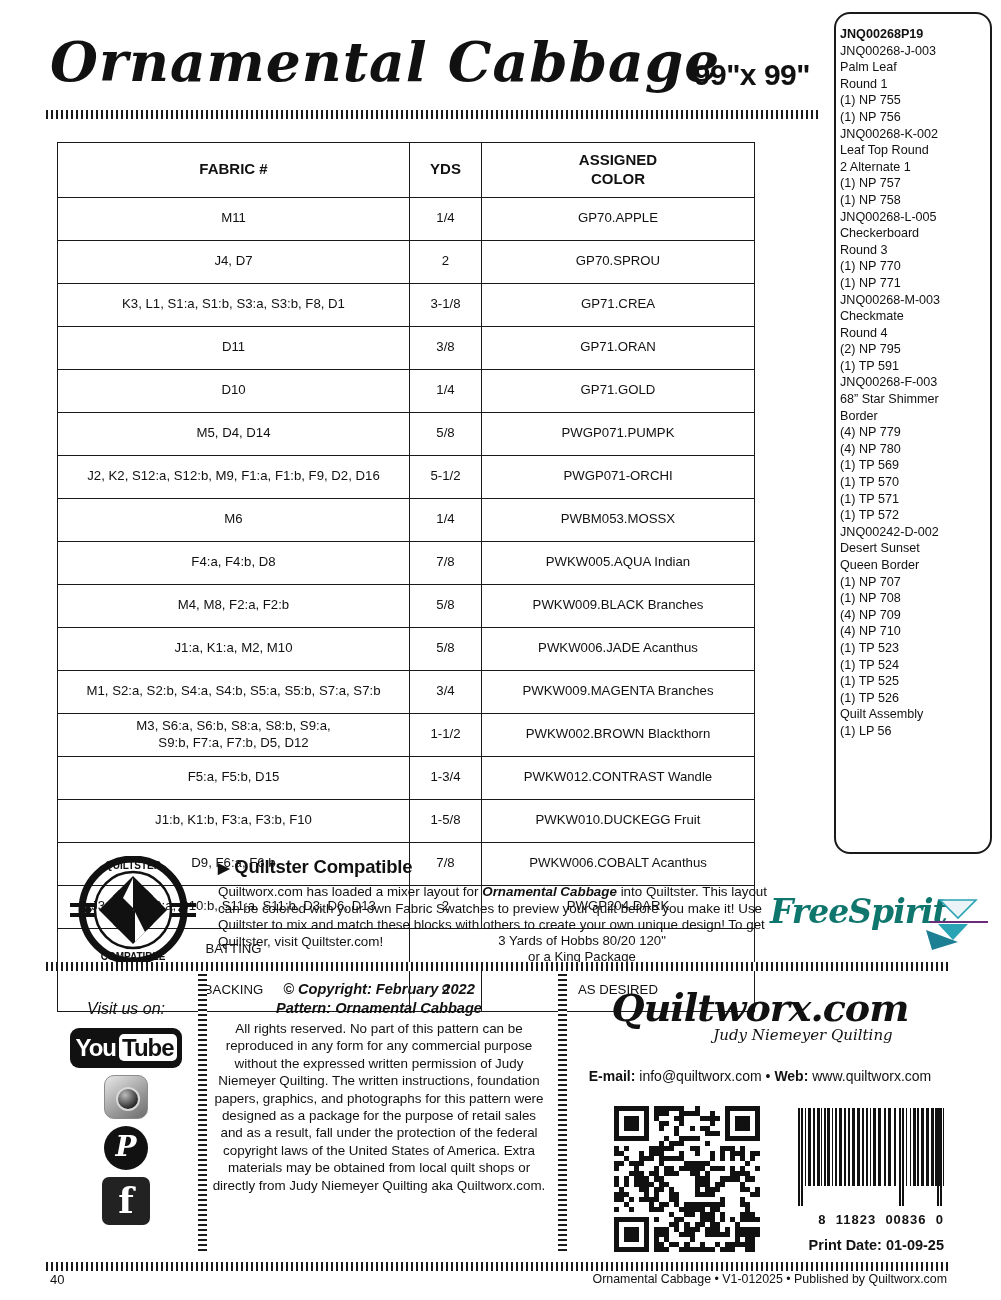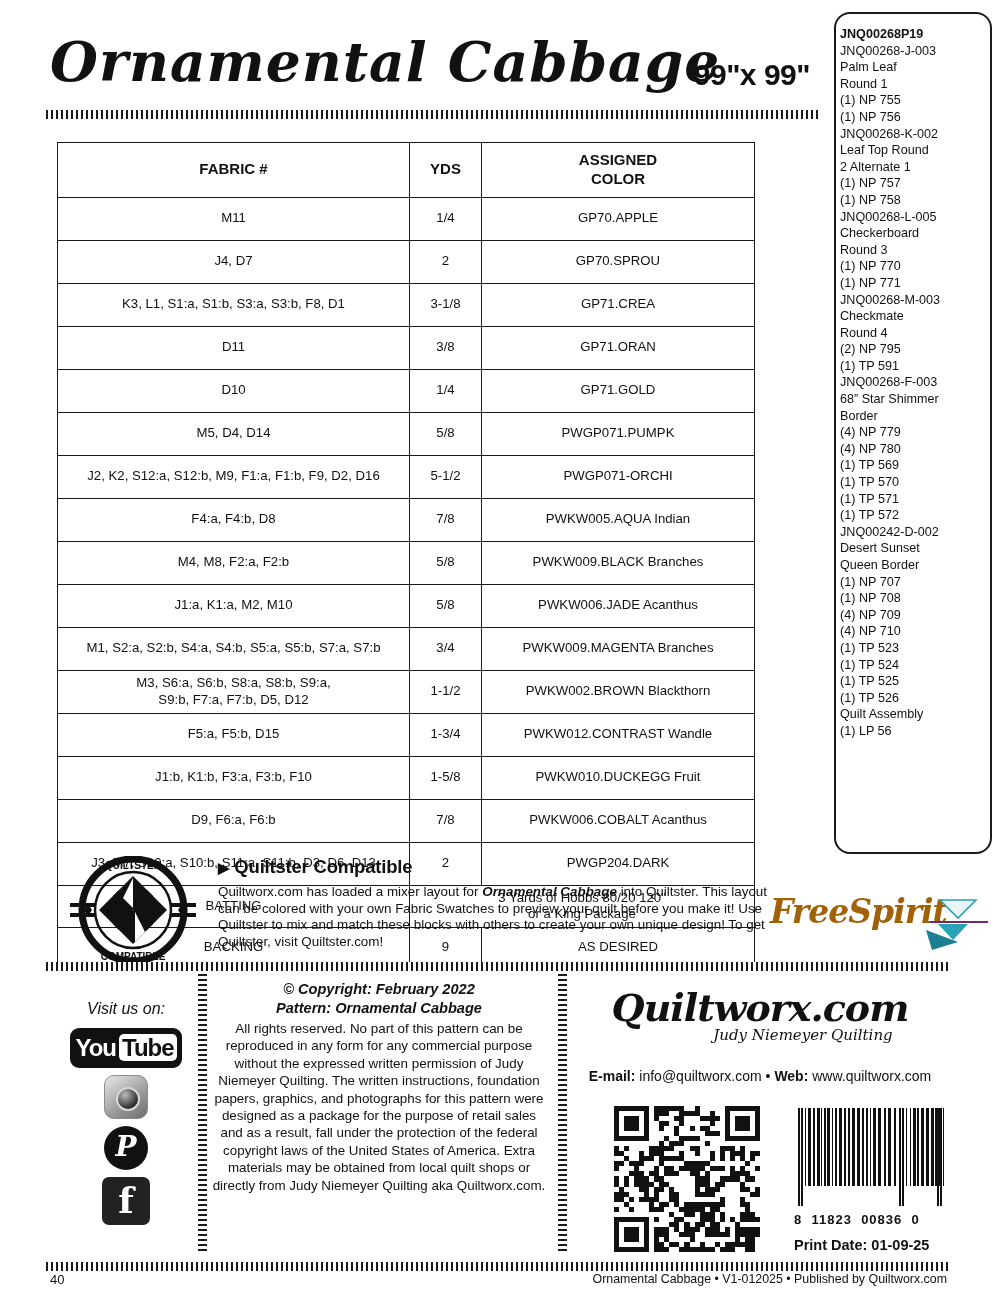--- a/index.html
+++ b/index.html
@@ -87,21 +87,21 @@
   }
   #quiltster-heading .tri{font-size:15px;margin-right:5px;}
   #quiltster-body{font-size:13.4px;line-height:16.6px;}
   #quiltster-body i{font-weight:700;font-style:italic;}
 
   
   #freespirit-logo{position:absolute;left:762px;top:884px;width:230px;height:70px;}
   #fs-word{
     font-family:"DejaVu Serif", serif;
     font-style:italic;font-weight:700;
-    font-size:33px;color:#a16207;
+    font-size:33px;color:#0f766e;
     position:absolute;left:8px;top:8px;
     letter-spacing:-1px;
   }
 
   
   #bottom-rule{position:absolute;left:46px;top:962px;width:905px;}
   #bottom-region{position:absolute;left:46px;top:972px;width:905px;height:282px;}
 
   #visit-col{position:absolute;left:10px;top:10px;width:140px;text-align:center;}
   #visit-label{font-size:16px;margin-top:18px;margin-bottom:10px;font-style:italic;}
@@ -138,21 +138,21 @@
     font-size:38px;letter-spacing:-1px;line-height:44px;margin-top:8px;
   }
   #qw-sub{
     font-family:"DejaVu Serif", serif;font-style:italic;
     font-size:15px;margin:-4px 0 2px 86px;
   }
   #qw-contact{font-size:14px;margin-top:24px;}
   #qw-contact b{font-weight:700;}
 
   #qr-code{position:absolute;left:44px;top:128px;width:146px;height:146px;}
-  #barcode-wrap{position:absolute;left:224px;top:130px;width:150px;text-align:left;}
+  #barcode-wrap{position:absolute;left:224px;top:130px;width:150px;text-align:right;}
   #barcode-bars{height:98px;width:150px;}
   #barcode-digits{font-size:13px;font-weight:700;margin-top:2px;letter-spacing:1px;}
   #print-date{font-size:14.5px;font-weight:700;margin-top:10px;}
 
   
   #footer-rule{position:absolute;left:46px;top:1262px;width:905px;}
   #footer-page{position:absolute;left:50px;top:1272px;font-size:13px;}
   #footer-meta{position:absolute;right:54px;top:1272px;font-size:12.4px;}
 </style>
 </head>
@@ -210,20 +210,25 @@
         </tr>
         <tr class="rowtall">
           <td>M5, D4, D14</td>
           <td>5/8</td>
           <td>PWGP071.PUMPK</td>
         </tr>
         <tr class="rowtall">
           <td>J2, K2, S12:a, S12:b, M9, F1:a, F1:b, F9, D2, D16</td>
           <td>5-1/2</td>
           <td>PWGP071-ORCHI</td>
+        </tr>
+        <tr class="rowtall">
+          <td>M6</td>
+          <td>1/4</td>
+          <td>PWBM053.MOSSX</td>
         </tr>
         <tr class="rowtall">
           <td>F4:a, F4:b, D8</td>
           <td>7/8</td>
           <td>PWKW005.AQUA Indian</td>
         </tr>
         <tr class="rowtall">
           <td>M4, M8, F2:a, F2:b</td>
           <td>5/8</td>
           <td>PWKW009.BLACK Branches</td>

